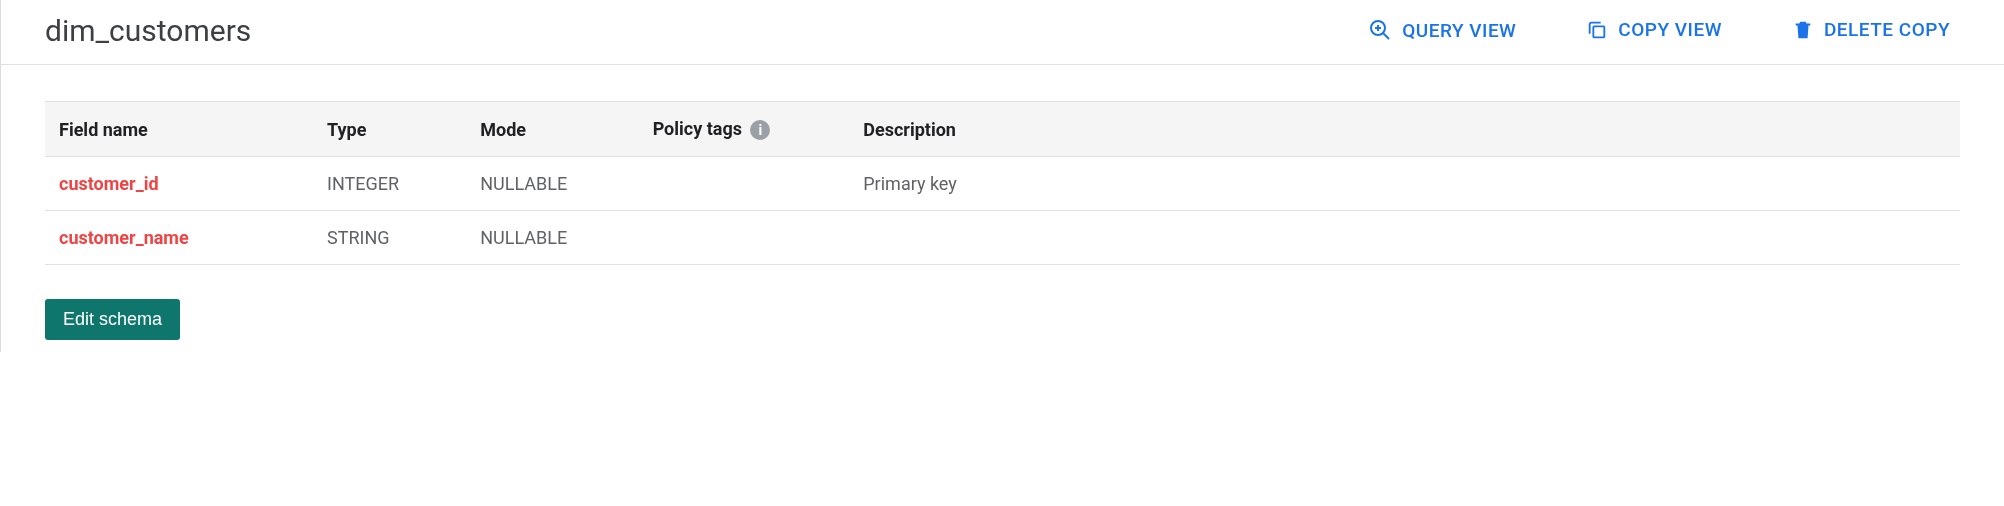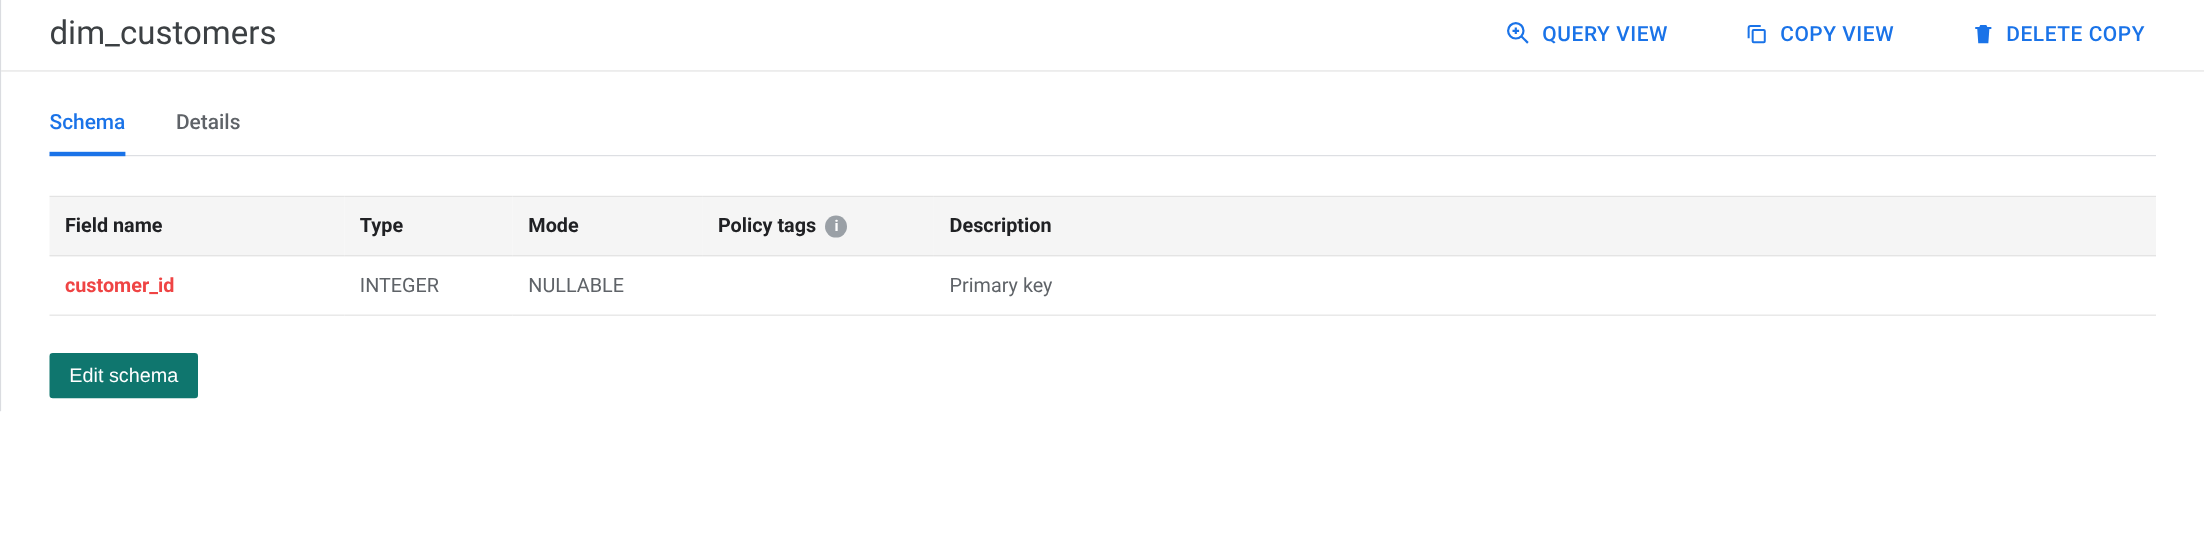--- a/index.html
+++ b/index.html
@@ -23,21 +23,21 @@
   }
   .title {
     font-size: 30px;
     font-weight: 400;
     color: #3c4043;
     flex: 0 0 auto;
     margin-right: auto;
   }
   .actions {
     display: flex;
-    align-items: flex-end;
+    align-items: flex-start;
   }
   .action-btn {
     display: flex;
     align-items: center;
     color: #1a73e8;
     font-weight: 500;
     font-size: 19px;
     letter-spacing: 0.5px;
     padding: 8px 14px;
     margin-left: 42px;
@@ -174,26 +174,20 @@
             <path d="M6 7h12l-1 14H7L6 7zm3-4h6l1 2h4v2H4V5h4l1-2z"></path>
           </svg>
         </span>
         <span>DELETE COPY</span>
       </div>
 
 
     </div>
   </div>
 
-  <div class="tabs-wrap">
-    <div class="tabs">
-      <div class="tab active">Schema</div>
-      <div class="tab">Details</div>
-    </div>
-  </div>
 
   <div class="content">
     <table class="schema">
       <thead>
         <tr>
           <th class="col-fname">Field name</th>
           <th class="col-type">Type</th>
           <th class="col-mode">Mode</th>
           <th class="col-ptags">
             <span>Policy tags</span>
@@ -203,19 +197,26 @@
         </tr>
       </thead>
       <tbody>
         <tr>
           <td class="fname">customer_id</td>
           <td>INTEGER</td>
           <td>NULLABLE</td>
           <td></td>
           <td>Primary key</td>
         </tr>
+        <tr>
+          <td class="fname">customer_name</td>
+          <td>STRING</td>
+          <td>NULLABLE</td>
+          <td></td>
+          <td></td>
+        </tr>
       </tbody>
     </table>
 
     <button class="edit-btn">Edit schema</button>
   </div>
 
 </div>
 
 </body></html>

